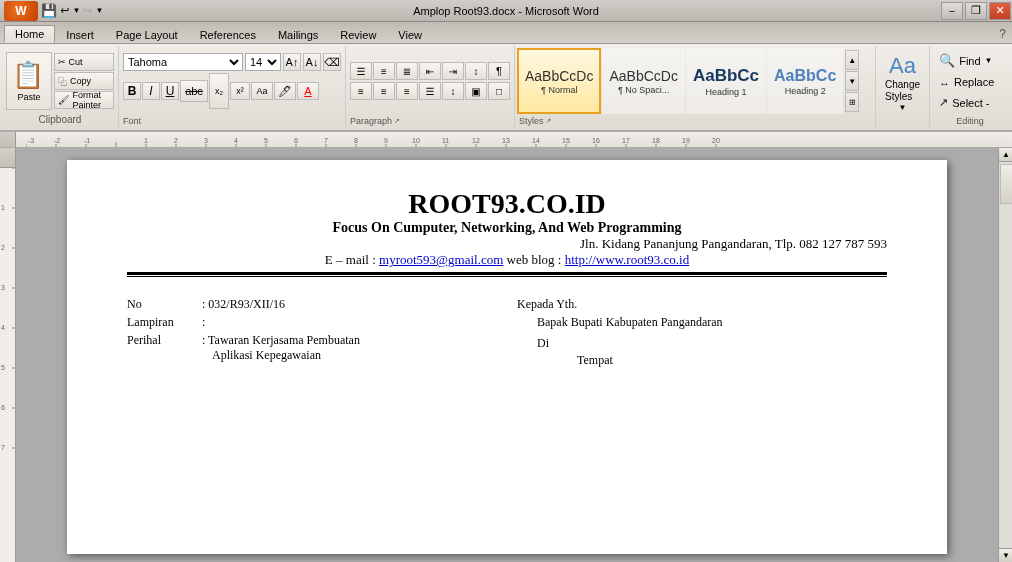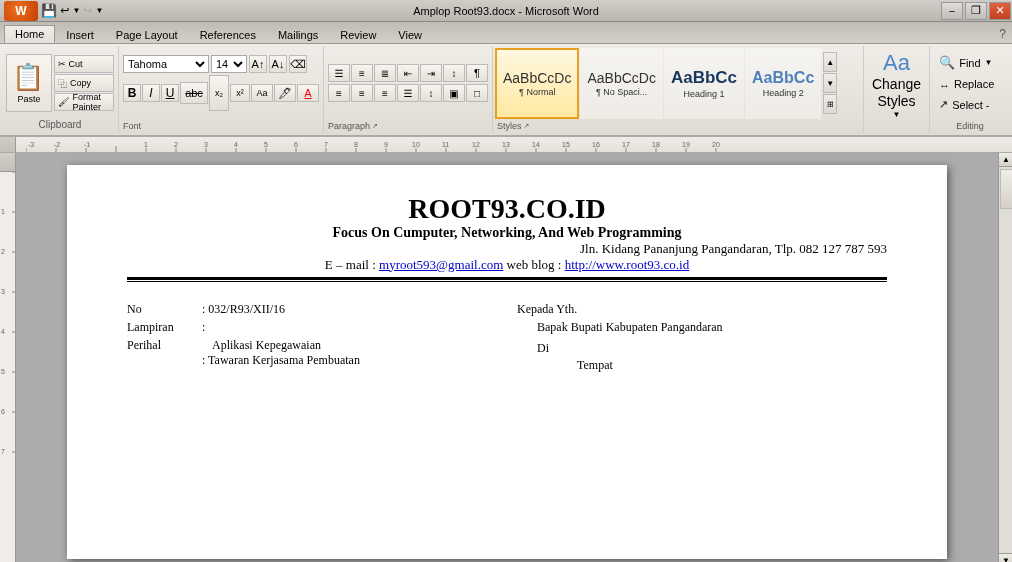--- a/index.html
+++ b/index.html
@@ -69,21 +69,21 @@
           <span>🖌</span>
           <span>Format Painter</span>
         </div>
       </div>
     </div>
     <div style="font-size:10px;color:#555;position:absolute;bottom:3px;display:flex;align-items:center;gap:2px;">Clipboard</div>
   </div>
 
   <div style="display:flex;flex-direction:column;border-right:1px solid #ccc;padding:2px 4px 14px 4px;position:relative;gap:2px;justify-content:center;">
     <div style="display:flex;gap:2px;align-items:center;">
-      <select style="height:18px;font-size:11px;border:1px solid #aaa;background:white;width:86px;">
+      <select style="height:18px;font-size:11px;border:1px solid #aaa;background:white;width:120px;">
         <option>Tahoma</option>
       </select>
       <select style="height:18px;font-size:11px;border:1px solid #aaa;background:white;width:36px;">
         <option>14</option>
       </select>
       <div style="width:18px;height:18px;background:linear-gradient(to bottom,#f8f5f0,#e4e0d8);border:1px solid #bbb;cursor:pointer;font-size:11px;display:flex;align-items:center;justify-content:center;">A↑</div>
       <div style="width:18px;height:18px;background:linear-gradient(to bottom,#f8f5f0,#e4e0d8);border:1px solid #bbb;cursor:pointer;font-size:11px;display:flex;align-items:center;justify-content:center;">A↓</div>
       <div style="width:18px;height:18px;background:linear-gradient(to bottom,#f8f5f0,#e4e0d8);border:1px solid #bbb;cursor:pointer;font-size:11px;display:flex;align-items:center;justify-content:center;">⌫</div>
     </div>
     <div style="display:flex;gap:1px;align-items:center;">
@@ -153,21 +153,21 @@
         <div style="width:14px;height:20px;background:linear-gradient(to bottom,#f0ede8,#ddd9d4);border:1px solid #bbb;cursor:pointer;display:flex;align-items:center;justify-content:center;font-size:8px;">⊞</div>
       </div>
     </div>
     <div style="font-size:9px;color:#555;position:absolute;bottom:2px;left:4px;display:flex;align-items:center;gap:2px;">
       Styles <span style="font-size:7px;">↗</span>
     </div>
   </div>
 
   <div style="display:flex;flex-direction:column;align-items:center;justify-content:center;padding:4px 8px 14px 8px;border-right:1px solid #ccc;cursor:pointer;position:relative;min-width:54px;">
     <div style="font-size:22px;color:#4a86c8;">Aa</div>
-    <div style="font-size:14px;text-align:center;line-height:1.2;">Change<br>Styles</div>
+    <div style="font-size:10px;text-align:left;line-height:1.2;">Change<br>Styles</div>
     <div style="font-size:8px;">▼</div>
   </div>
 
   <div style="display:flex;flex-direction:column;padding:2px 4px 14px 4px;position:relative;gap:2px;justify-content:center;min-width:80px;">
     <div style="display:flex;align-items:center;gap:4px;padding:2px 4px;border:1px solid transparent;cursor:pointer;font-size:11px;border-radius:2px;">
       <span style="font-size:13px;">🔍</span>
       <span>Find</span>
       <span style="font-size:8px;">▼</span>
     </div>
     <div style="display:flex;align-items:center;gap:4px;padding:2px 4px;border:1px solid transparent;cursor:pointer;font-size:11px;border-radius:2px;">
@@ -292,22 +292,22 @@
             <div style="width:75px;">No</div>
             <div>: 032/R93/XII/16</div>
           </div>
           <div style="display:flex;margin-bottom:3px;">
             <div style="width:75px;">Lampiran</div>
             <div>:</div>
           </div>
           <div style="display:flex;margin-bottom:3px;">
             <div style="width:75px;">Perihal</div>
             <div>
+              <div>: Tawaran Kerjasama Pembuatan</div>
               <div style="padding-left:10px;">Aplikasi Kepegawaian</div>
-              <div>: Tawaran Kerjasama Pembuatan</div>
             </div>
           </div>
         </div>
 
         <div style="flex:1;padding-left:20px;">
           <div style="margin-bottom:3px;">Kepada Yth.</div>
           <div style="margin-bottom:3px;padding-left:20px;">Bapak Bupati Kabupaten Pangandaran</div>
           <div style="display:flex;margin-top:6px;">
             <div style="padding-left:20px;">Di</div>
           </div>

